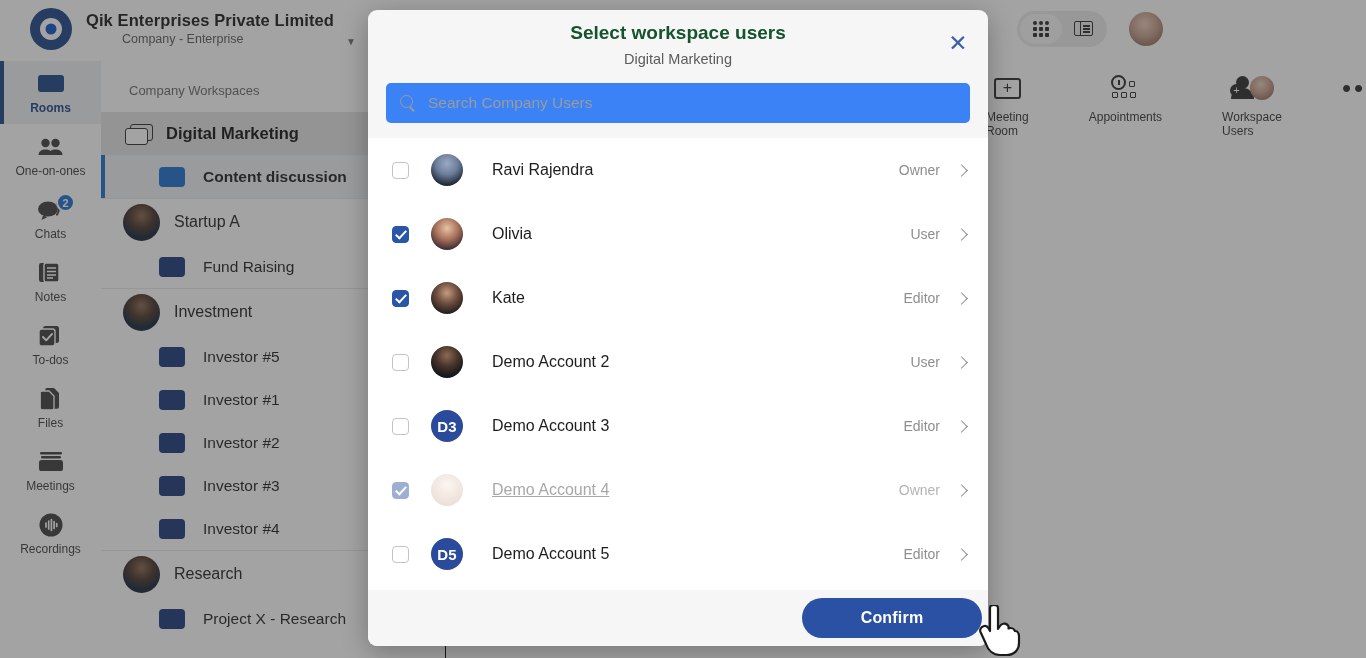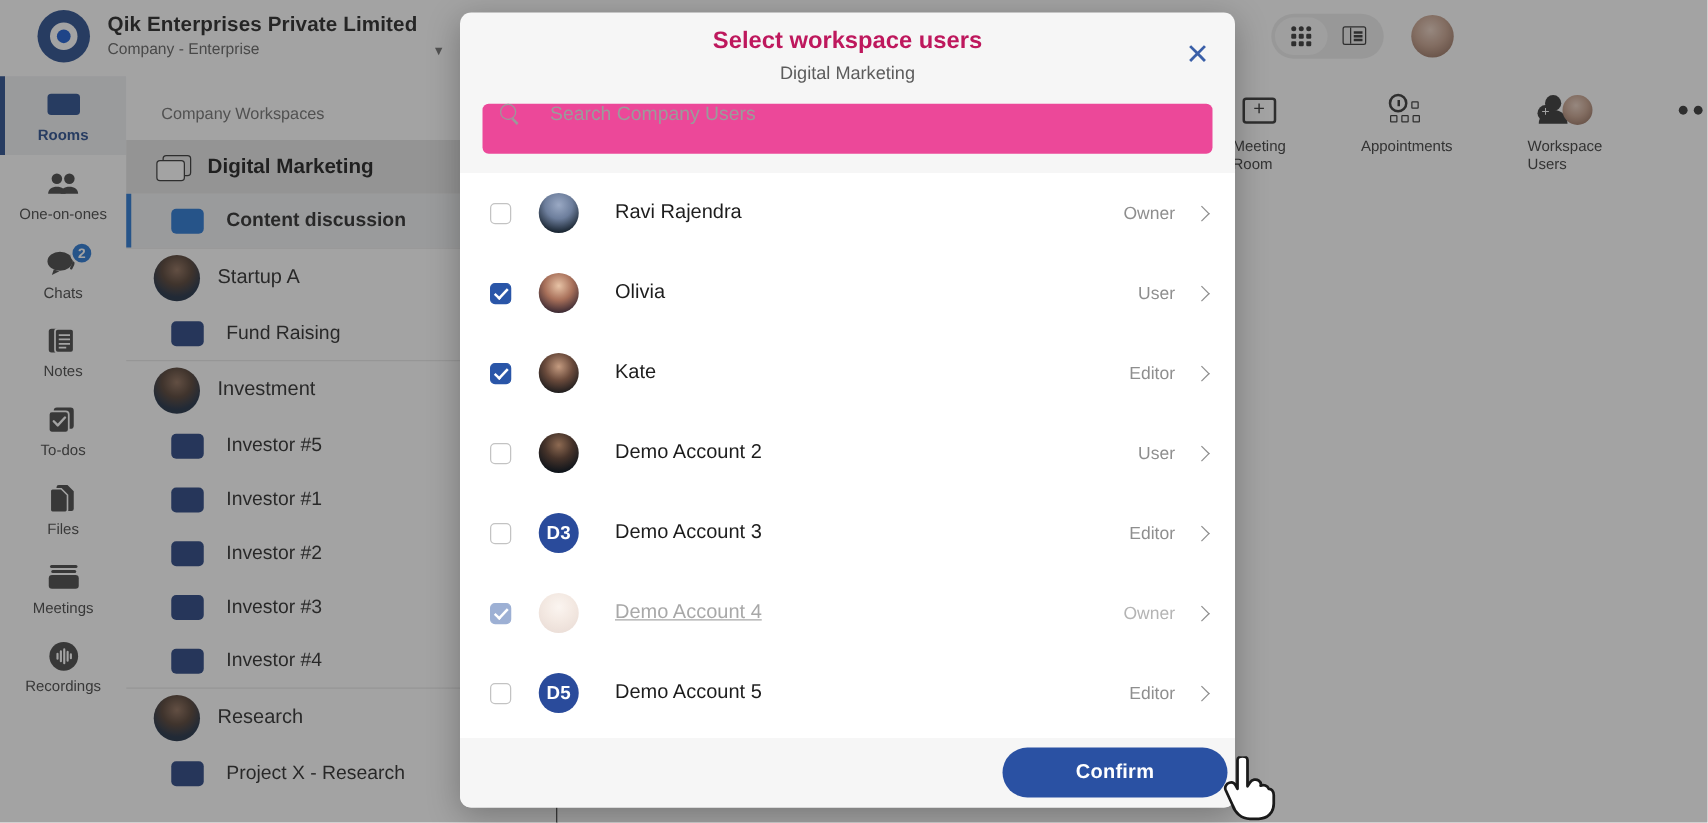--- a/index.html
+++ b/index.html
@@ -29,21 +29,21 @@
     background: #ffffff;
   }
   .brand-logo::before {
     content: ""; position: absolute; left: 50%; top: 50%;
     transform: translate(-50%,-50%);
     width: 11px; height: 11px; border-radius: 50%;
     background: #1e4488; z-index: 2;
   }
   .brand-text { margin-left: 14px; line-height: 1.15; }
   .brand-title { font-size: 16.5px; font-weight: bold; color: #1a1a1a; letter-spacing: .1px; }
-  .brand-sub { font-size: 12.5px; color: #5b5b5b; margin-top: 2px; }
+  .brand-sub { font-size: 12.5px; color: #5b5b5b; margin-top: 2px; margin-left: 36px; }
   .brand-caret {
     margin-left: 12px; font-size: 10px; color: #6b6b6b; align-self: flex-end;
     padding-bottom: 10px;
   }
   .topbar-right {
     margin-left: auto; display: flex; align-items: center; gap: 0; padding-right: 22px;
   }
   .search-pill {
     width: 210px; height: 34px; border-radius: 17px; background: #ececec;
     display: flex; align-items: center; padding: 0 16px;
@@ -116,21 +116,21 @@
   }
   .ws-owner {
     display: flex; align-items: center; gap: 14px; height: 47px; padding-left: 22px;
     font-size: 16px; color: #222; border-top: 1px solid #e8e8e8;
   }
   .ws-av {
     width: 37px; height: 37px; border-radius: 50%; flex: 0 0 auto;
     background: radial-gradient(circle at 50% 32%, #8a6751 0%, #4a3528 38%, #13233a 70%);
   }
   .ws-room {
-    display: flex; align-items: center; gap: 18px; height: 43px; padding-left: 36px;
+    display: flex; align-items: center; gap: 18px; height: 43px; padding-left: 58px;
     font-size: 15.5px; color: #1f1f1f; position: relative;
   }
   .ws-room.selected { background: #eef0f3; font-weight: 600; }
   .ws-room.selected::before {
     content:""; position:absolute; left:0; top:0; bottom:0; width:4px; background:#1d6fd0;
   }
   .room-sq { width: 26px; height: 20px; border-radius: 4px; flex: 0 0 auto; }
 
   
   .main-area { position: absolute; left: 446px; top: 57px; right: 0; bottom: 0; background: #fff; }
@@ -180,31 +180,31 @@
   #overlay { position: absolute; inset: 0; background: rgba(50,50,50,0.45); }
 
   
   #modal {
     position: absolute; left: 368px; top: 10px; width: 620px; height: 636px;
     background: #f6f6f6; border-radius: 9px;
     box-shadow: 0 6px 26px rgba(0,0,0,.28);
     display: flex; flex-direction: column; overflow: visible;
   }
   .m-head { padding: 12px 0 0; text-align: center; position: relative; flex: 0 0 auto; }
-  .m-title { font-size: 19px; font-weight: bold; color: #be185d; }
+  .m-title { font-size: 19px; font-weight: bold; color: #14532d; }
   .m-sub { font-size: 14.5px; color: #5c5c5c; margin-top: 7px; }
   .m-close {
     position: absolute; right: 17px; top: 20px; width: 26px; height: 26px;
     display: flex; align-items: center; justify-content: center;
     color: #3a5fa8; font-size: 23px; line-height: 1; font-weight: 300;
   }
   .m-searchwrap { padding: 16px 18px 0; flex: 0 0 auto; }
   .m-search {
-    height: 40px; background: #ec4899; border-radius: 5px; display: flex;
-    align-items: flex-start; padding: 0 14px; gap: 24px;
+    height: 40px; background: #3b82f6; border-radius: 5px; display: flex;
+    align-items: center; padding: 0 14px; gap: 12px;
   }
   .search-ico { width: 16px; height: 16px; position: relative; flex: 0 0 auto; }
   .search-ico::before {
     content:""; position:absolute; left:0; top:0; width:11px; height:11px;
     border:1.7px solid #9a9a9a; border-radius:50%;
   }
   .search-ico::after {
     content:""; position:absolute; left:10px; top:11px; width:6px; height:1.7px;
     background:#9a9a9a; transform: rotate(45deg); transform-origin: left center;
   }

